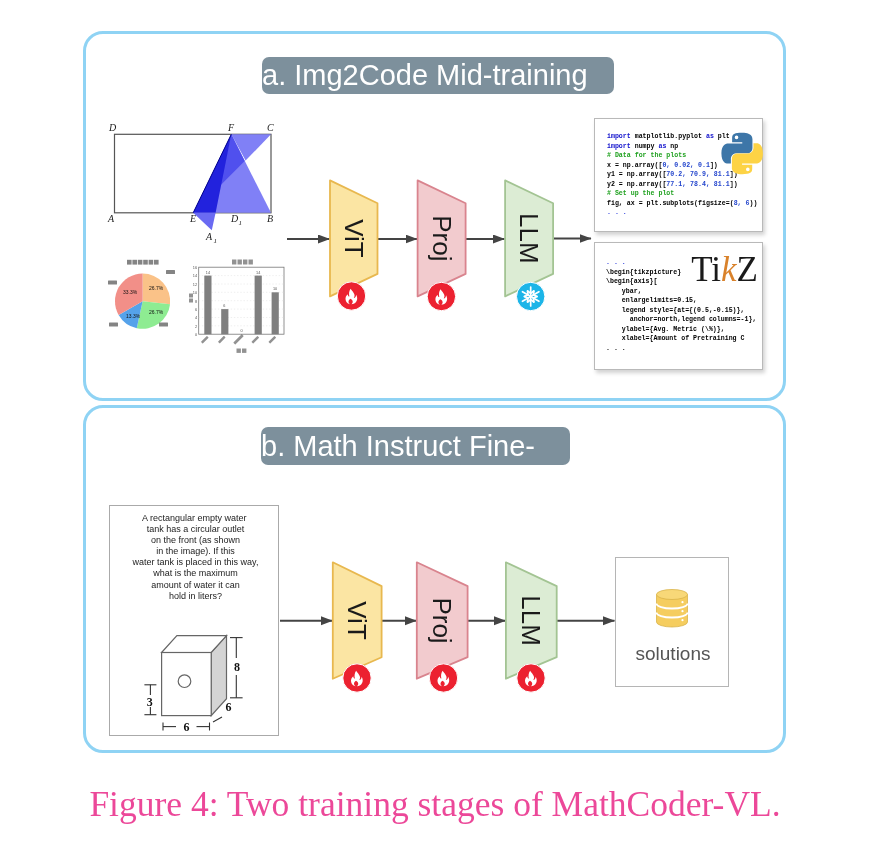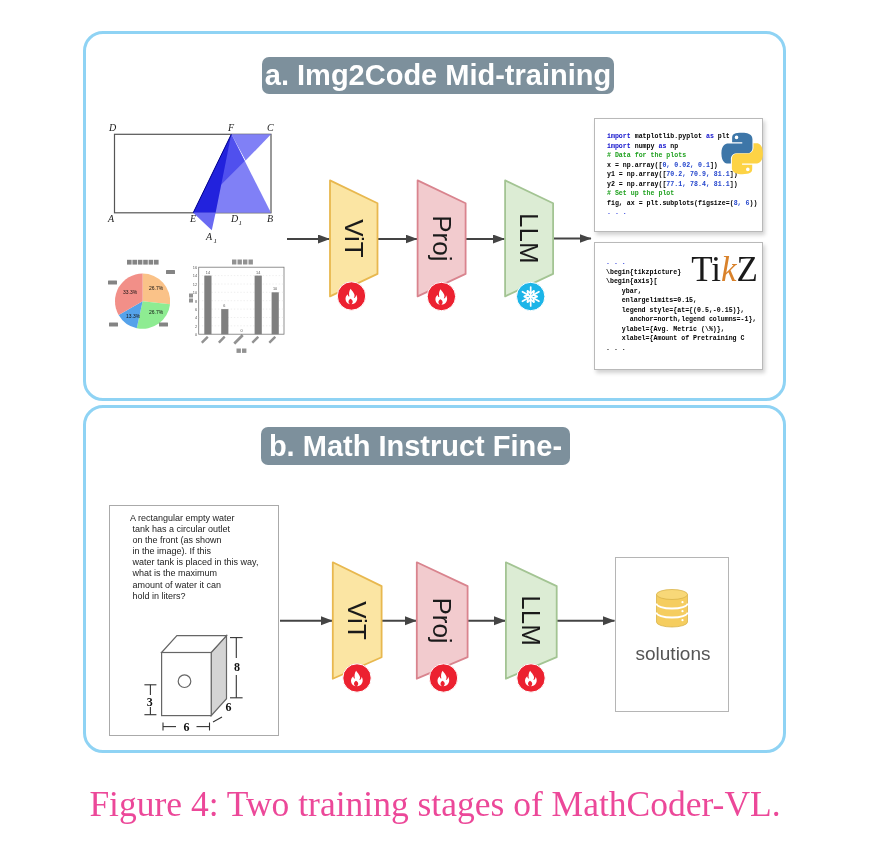--- a/index.html
+++ b/index.html
@@ -1,20 +1,20 @@
 <!DOCTYPE html>
 <html><head>
 <meta charset="utf-8">
 <style>
 html,body{margin:0;padding:0;background:#fff;width:870px;height:860px;overflow:hidden;}
 *{box-sizing:border-box;}
 .abs{position:absolute;}
 body{font-family:"Liberation Sans",sans-serif;position:relative;}
 .panel{position:absolute;border:3.5px solid #8fd3f4;border-radius:20px;background:#fff;}
-.ptitle{position:absolute;background:#7d909c;color:#fff;border-radius:7px;text-align:center;font-size:29px;font-weight:bold;}
+.ptitle{position:absolute;background:#7d909c;color:#fff;border-radius:7px;text-align:left;font-size:29px;}
 .codebox{position:absolute;background:#fff;border:1px solid #b9b9b9;box-shadow:2px 3px 4px rgba(0,0,0,0.18);}
 pre{margin:0;font-family:"Liberation Mono",monospace;font-weight:bold;font-size:6.6px;line-height:9.5px;color:#000;}
 .kw{color:#1111cc;}
 .cm{color:#1fa11f;}
 .nu{color:#2244cc;}
 .bl{color:#2233dd;}
 </style>
 </head>
 <body>
 
@@ -44,32 +44,32 @@
     ybar,
     enlargelimits=0.15,
     legend style={at={(0.5,-0.15)},
       anchor=north,legend columns=-1},
     ylabel={Avg. Metric (\%)},
     xlabel={Amount of Pretraining C
 . . .</pre>
 <div style="position:absolute;right:4px;top:7px;font-family:'Liberation Serif',serif;font-size:35px;color:#1a1a1a;">Ti<span style="font-style:italic;color:#d9822b;font-family:'Liberation Serif',serif;">k</span>Z</div>
 </div>
 
-<div class="abs" style="left:109px;top:505px;width:170px;height:231px;background:#fff;border:1px solid #aaa;">
+<div class="abs" style="left:109px;top:505px;width:170px;height:231px;background:#fff;border:1px solid #aaa;text-align:center;">
 <div style="position:absolute;left:20px;top:7px;font-size:9px;line-height:11.1px;color:#1c1c1c;">A rectangular empty water<br>
 &nbsp;tank has a circular outlet<br>
 &nbsp;on the front (as shown<br>
 &nbsp;in the image). If this<br>
 &nbsp;water tank is placed in this way,<br>
 &nbsp;what is the maximum<br>
 &nbsp;amount of water it can<br>
 &nbsp;hold in liters?</div>
 </div>
 
-<div class="abs" style="left:615px;top:557px;width:114px;height:155px;background:#fff;border:1px solid #b5b5b5;">
+<div class="abs" style="left:615px;top:557px;width:114px;height:130px;background:#fff;border:1px solid #b5b5b5;">
 <div style="position:absolute;left:0;top:85px;width:114px;text-align:center;font-size:19px;color:#555;">solutions</div>
 </div>
 
 <svg class="abs" style="left:0;top:0;" width="870" height="860" viewBox="0 0 870 860">
 <defs>
 <g id="flame">
 <path fill="#fff" fill-rule="evenodd" d="M -1,-8.5 C 0.5,-6 2.5,-4.5 3.2,-2.2 C 3.7,-0.7 3.5,0.8 2.6,2 C 4.2,1.6 5.2,0.2 5.3,-1.8 C 6.6,0.4 7,3.2 5.8,5.5 C 4.6,7.9 2.2,9.2 -0.4,9.2 C -3.4,9.2 -5.9,7.3 -6.6,4.5 C -7.3,1.7 -6.2,-0.9 -4.2,-2.4 C -4.3,-1 -3.6,0.1 -2.4,0.4 C -3.2,-2.6 -2.8,-5.8 -1,-8.5 Z M -0.5,9.2 C -2.2,9 -3.4,7.7 -3.4,6.1 C -3.4,4.6 -2.4,3.7 -1,2.8 C 0.5,3.8 1.4,4.8 1.4,6.2 C 1.4,7.8 0.1,9.1 -0.5,9.2 Z"></path>
 </g>
 <g id="fire">
 <circle r="14.2" fill="#ec2130" stroke="#fff" stroke-width="1"></circle>

